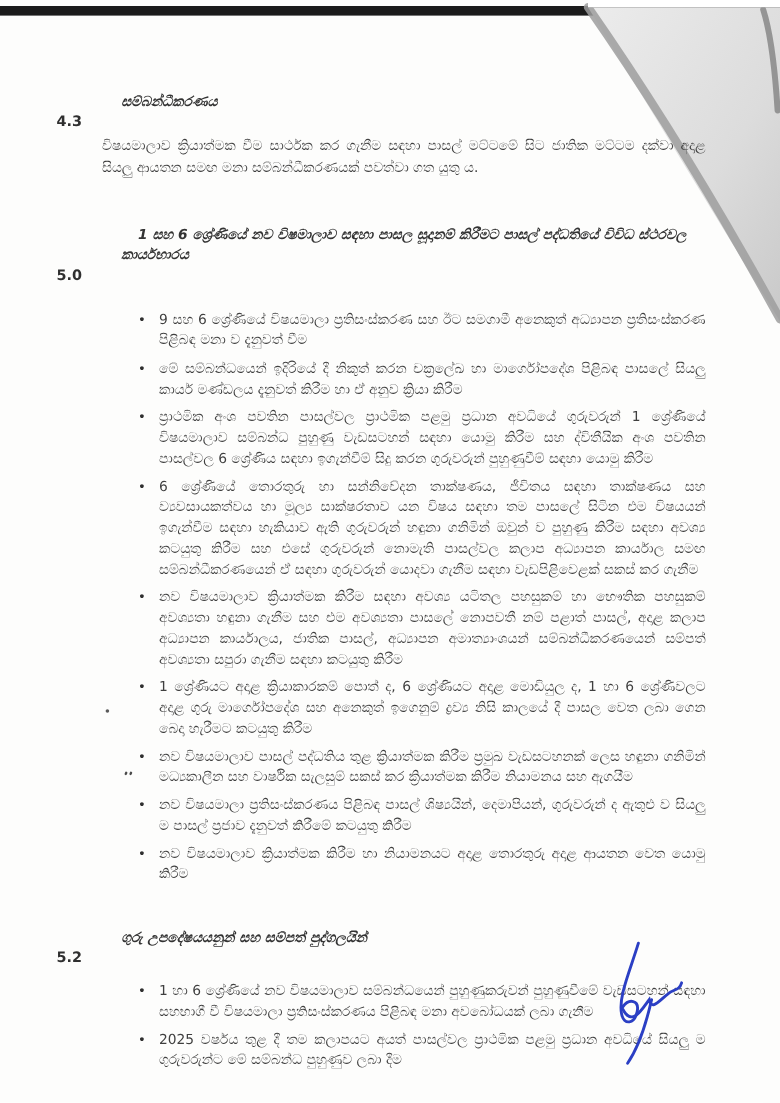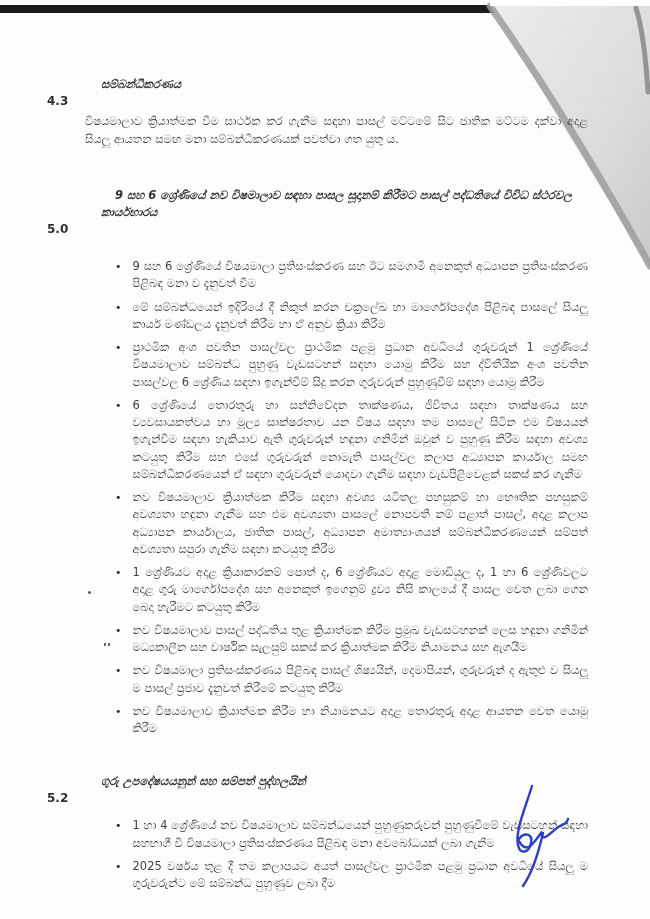--- a/index.html
+++ b/index.html
@@ -63,21 +63,21 @@
       <div class="sec-row">
         <div class="sec-num">4.3</div>
         <h2 class="sec-head">සම්බන්ධීකරණය</h2>
       </div>
       <p class="para">විෂයමාලාව ක්‍රියාත්මක වීම සාර්ථක කර ගැනීම සඳහා පාසල් මට්ටමේ  සිට ජාතික මට්ටම දක්වා අදාළ සියලු ආයතන සමඟ මනා සම්බන්ධීකරණයක් පවත්වා ගත යුතු ය.</p>
     </section>
 
     <section class="sec">
       <div class="sec-row">
         <div class="sec-num">5.0</div>
-        <h2 class="sec-head head-indent">9 සහ 6 ශ්‍රේණියේ නව විෂමාලාව සඳහා පාසල සූදානම් කිරීමට පාසල් පද්ධතියේ විවිධ ස්ථරවල කාර්යභාරය</h2>
+        <h2 class="sec-head head-indent">1 සහ 6 ශ්‍රේණියේ නව විෂමාලාව සඳහා පාසල සූදානම් කිරීමට පාසල් පද්ධතියේ විවිධ ස්ථරවල කාර්යභාරය</h2>
       </div>
     </section>
 
     <section class="sec">
       <ul class="bullets">
         <li>
             <span class="dot">•</span>
             <span>9 සහ 6 ශ්‍රේණියේ විෂයමාලා ප්‍රතිසංස්කරණ සහ ඊට සමගාමී අනෙකුත් අධ්‍යාපන ප්‍රතිසංස්කරණ  පිළිබඳ මනා ව දැනුවත් වීම</span>
           </li>
         <li>
@@ -116,21 +116,21 @@
     </section>
 
     <section class="sec">
       <div class="sec-row">
         <div class="sec-num">5.2</div>
         <h2 class="sec-head">ගුරු උපදේෂයයනුන් සහ සම්පත් පුද්ගලයින්</h2>
       </div>
       <ul class="bullets">
         <li>
             <span class="dot">•</span>
-            <span>1 හා 4 ශ්‍රේණියේ නව විෂයමාලාව සම්බන්ධයෙන් පුහුණුකරුවන් පුහුණුවීමේ වැඩසටහන් සඳහා සහභාගී වී විෂයමාලා ප්‍රතිසංස්කරණය පිළිබඳ මනා අවබෝධයක් ලබා ගැනීම</span>
+            <span>1 හා 6 ශ්‍රේණියේ නව විෂයමාලාව සම්බන්ධයෙන් පුහුණුකරුවන් පුහුණුවීමේ වැඩසටහන් සඳහා සහභාගී වී විෂයමාලා ප්‍රතිසංස්කරණය පිළිබඳ මනා අවබෝධයක් ලබා ගැනීම</span>
           </li>
         <li>
             <span class="dot">•</span>
             <span>2025 වර්ෂය තුළ දී තම කලාපයට අයත් පාසල්වල ප්‍රාථමික පළමු ප්‍රධාන අවධියේ සියලු ම ගුරුවරුන්ට මේ සම්බන්ධ පුහුණුව ලබා දීම</span>
           </li>
       </ul>
     </section>
 
   </main>
 

